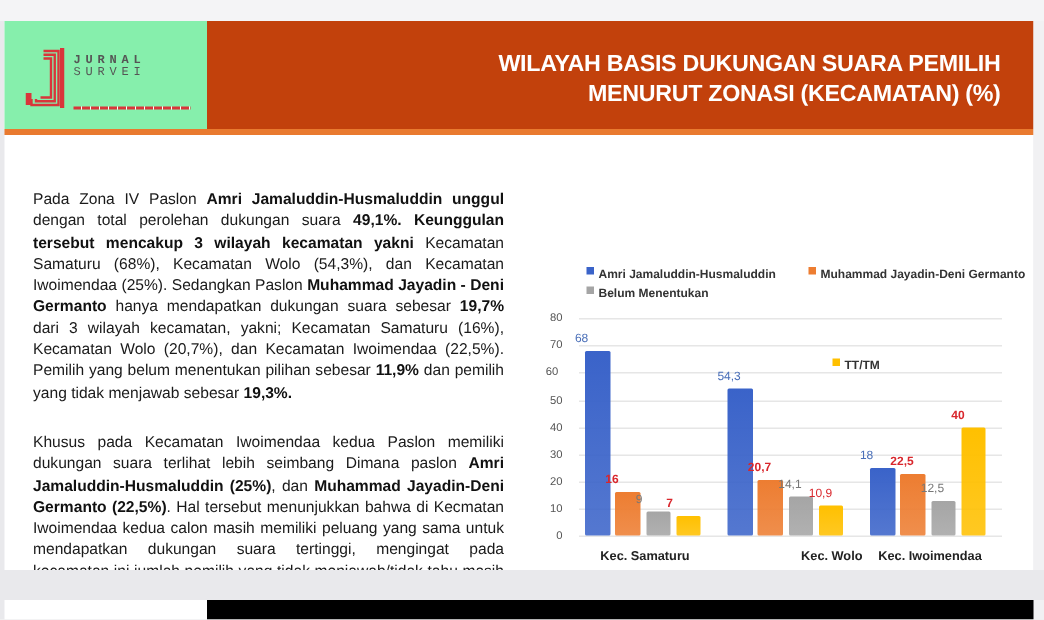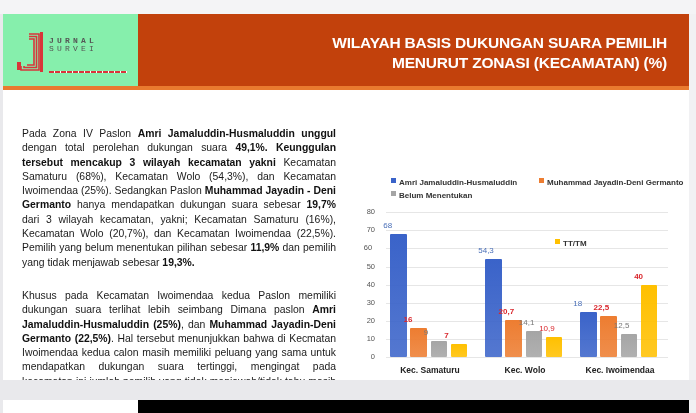--- a/index.html
+++ b/index.html
@@ -113,21 +113,21 @@
           <div class="bar-label" style="left: 89.15px; top: 181.33px; color: rgb(217, 38, 44); font-weight: bold;">7</div>
           <div class="cat-label" style="left: 25px; top: 215px;">Kec. Samaturu</div>
           <div class="bar" style="left: 130px; top: 108.717px; height: 98.283px; background: linear-gradient(rgb(58, 99, 201), rgba(58, 99, 201, 0.867));"></div>
           <div class="bar-label" style="left: 123.25px; top: 95.717px; color: rgb(74, 111, 184); font-weight: normal;">54,3</div>
           <div class="bar" style="left: 150.3px; top: 169.533px; height: 37.467px; background: linear-gradient(rgb(237, 125, 49), rgba(237, 125, 49, 0.867));"></div>
           <div class="bar-label" style="left: 143.55px; top: 156.533px; color: rgb(217, 38, 44); font-weight: bold;">20,7</div>
           <div class="bar" style="left: 170.6px; top: 181.479px; height: 25.521px; background: linear-gradient(rgb(165, 165, 165), rgba(165, 165, 165, 0.867));"></div>
           <div class="bar-label" style="left: 163.85px; top: 168.479px; color: rgb(119, 119, 119); font-weight: normal;">14,1</div>
           <div class="bar" style="left: 190.9px; top: 187.271px; height: 19.729px; background: linear-gradient(rgb(255, 192, 0), rgba(255, 192, 0, 0.867));"></div>
           <div class="bar-label" style="left: 184.15px; top: 174.271px; color: rgb(217, 38, 44); font-weight: normal;">10,9</div>
-          <div class="cat-label" style="left: 120px; top: 215px;">Kec. Wolo</div>
+          <div class="cat-label" style="left: 120px; top: 215px; text-align: right;">Kec. Wolo</div>
           <div class="bar" style="left: 225px; top: 161.75px; height: 45.25px; background: linear-gradient(rgb(58, 99, 201), rgba(58, 99, 201, 0.867));"></div>
           <div class="bar-label" style="left: 218.25px; top: 148.75px; color: rgb(74, 111, 184); font-weight: normal;">18</div>
           <div class="bar" style="left: 245.3px; top: 166.275px; height: 40.725px; background: linear-gradient(rgb(237, 125, 49), rgba(237, 125, 49, 0.867));"></div>
           <div class="bar-label" style="left: 238.55px; top: 153.275px; color: rgb(217, 38, 44); font-weight: bold;">22,5</div>
           <div class="bar" style="left: 265.6px; top: 184.375px; height: 22.625px; background: linear-gradient(rgb(165, 165, 165), rgba(165, 165, 165, 0.867));"></div>
           <div class="bar-label" style="left: 258.85px; top: 171.375px; color: rgb(119, 119, 119); font-weight: normal;">12,5</div>
           <div class="bar" style="left: 285.9px; top: 134.6px; height: 72.4px; background: linear-gradient(rgb(255, 192, 0), rgba(255, 192, 0, 0.867));"></div>
           <div class="bar-label" style="left: 279.15px; top: 121.6px; color: rgb(217, 38, 44); font-weight: bold;">40</div>
           <div class="cat-label" style="left: 215px; top: 215px;">Kec. Iwoimendaa</div>
         </div>

